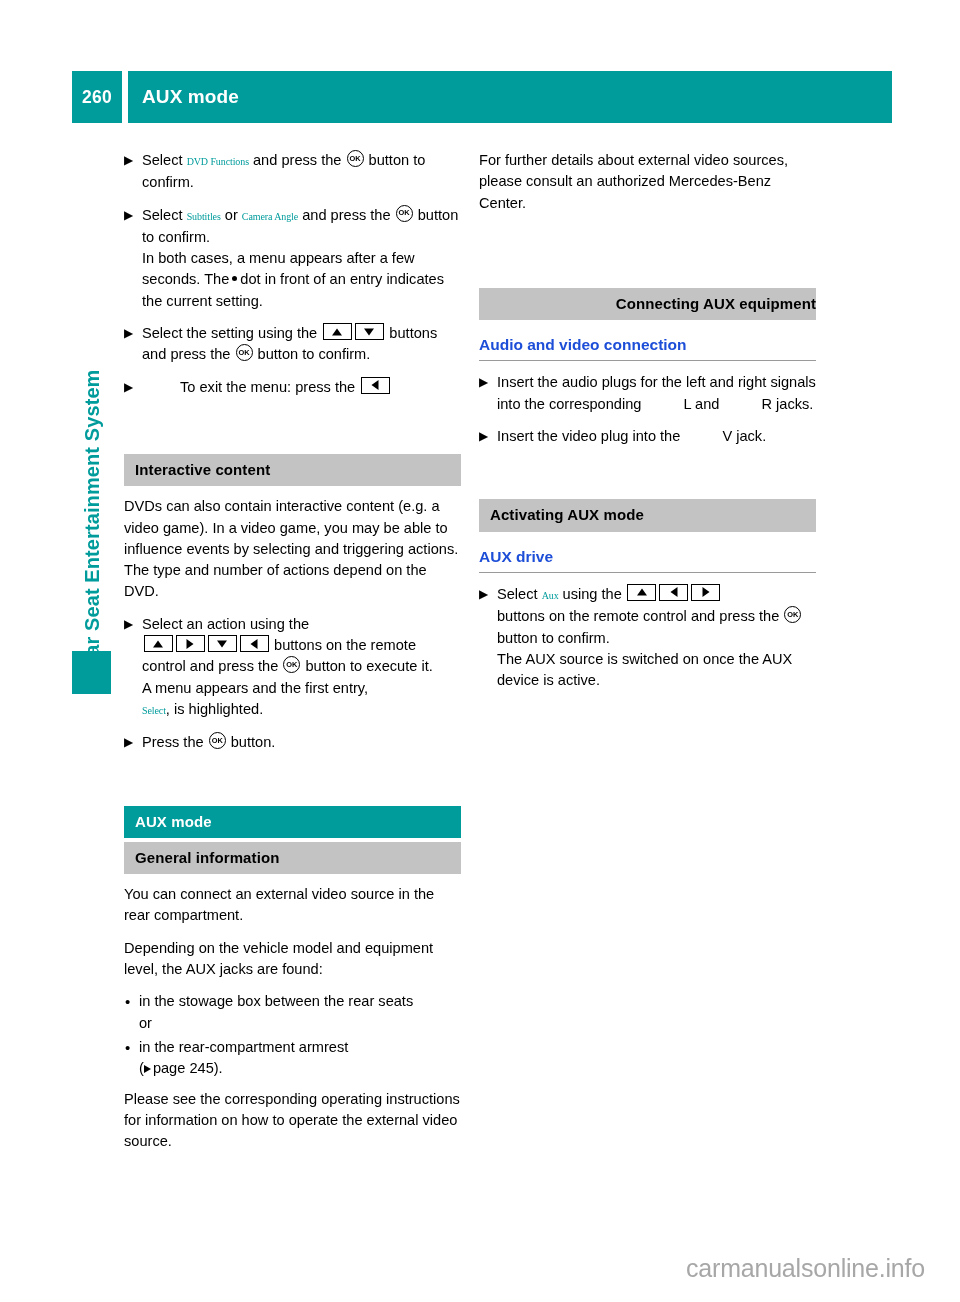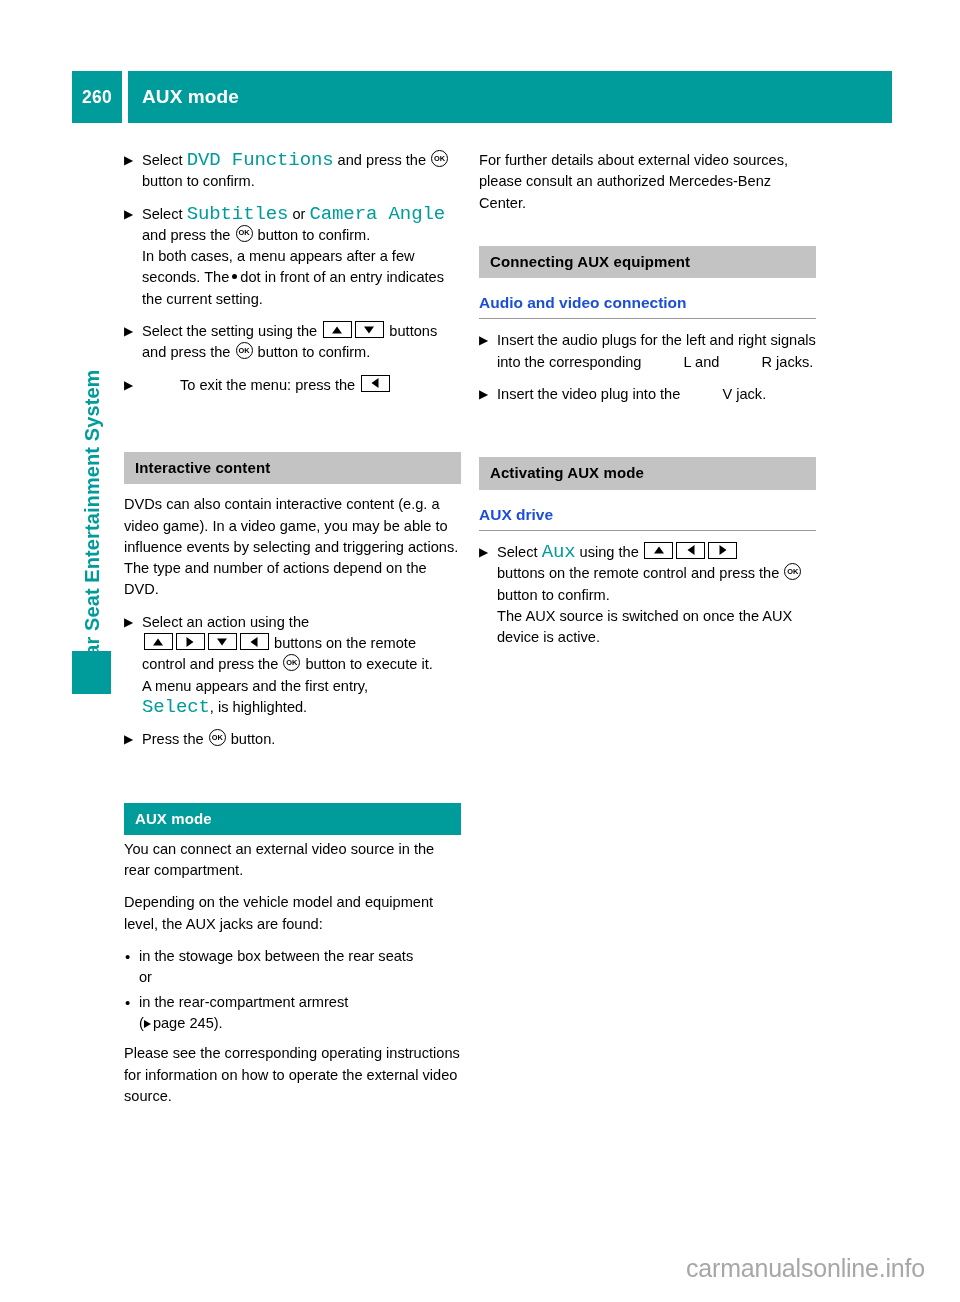--- a/index.html
+++ b/index.html
@@ -158,23 +158,23 @@
     position: absolute;
     left: 1px;
     top: 0;
     font-size: 15px;
     line-height: 21.3px;
   }
   .rdot .sub { display:block; }
 
   
   .mono-teal {
-    font-family: Liberation Mono, monospace;
+    font-family: Liberation Serif, serif;
     color: #009b9b;
-    font-size: 19px;
+    font-size: 10px;
     letter-spacing: -0.1px;
   }
   .bold { font-weight: normal; margin-left: 38px; }
 
   
   .ok-btn {
     display: inline-block;
     width: 15px;
     height: 15px;
     border: 1.4px solid #000;
@@ -294,20 +294,21 @@
     <span class="cont"><span>A menu appears and the first entry,</span></span>
     <span class="cont"><span class="mono-teal">Select</span><span>, is highlighted.</span></span>
   </div>
 
   <div class="step">
     <span class="arrow">▶</span>
     <span>Press the </span><span class="ok-btn"></span><span> button.</span>
   </div>
 
   <div class="bar-teal" style="margin-top:52px;">AUX mode</div>
+  <div class="bar-gray">General information</div>
 
   <p class="para">You can connect an external video source in the rear compartment.</p>
   <p class="para">Depending on the vehicle model and equipment level, the AUX jacks are found:</p>
 
   <div class="rdot">
     <span class="rmark">•</span>
     <span>in the stowage box between the rear seats</span>
     <span class="sub">or</span>
   </div>
 
@@ -317,21 +318,21 @@
     <span class="sub"><span>(</span><span class="ref-tri"></span><span>page 245</span><span>).</span></span>
   </div>
 
   <p class="para tight">Please see the corresponding operating instructions for information on how to operate the external video source.</p>
 </div>
 
 <div class="column" id="col-right">
 
   <p class="para">For further details about external video sources, please consult an authorized Mercedes-Benz Center.</p>
 
-  <div class="bar-gray" style="margin-top:32px; margin-bottom:0;">Connecting AUX equipment</div>
+  <div class="bar-gray" style="margin-top:74px; margin-bottom:0;text-align:right;">Connecting AUX equipment</div>
   <div class="head-rule">Audio and video connection</div>
 
   <div class="step">
     <span class="arrow">▶</span>
     <span>Insert the audio plugs for the left and right signals into the corresponding </span><span class="bold">L</span><span> and </span><span class="bold">R</span><span> jacks.</span>
   </div>
 
   <div class="step">
     <span class="arrow">▶</span>
     <span>Insert the video plug into the </span><span class="bold">V</span><span> jack.</span>

